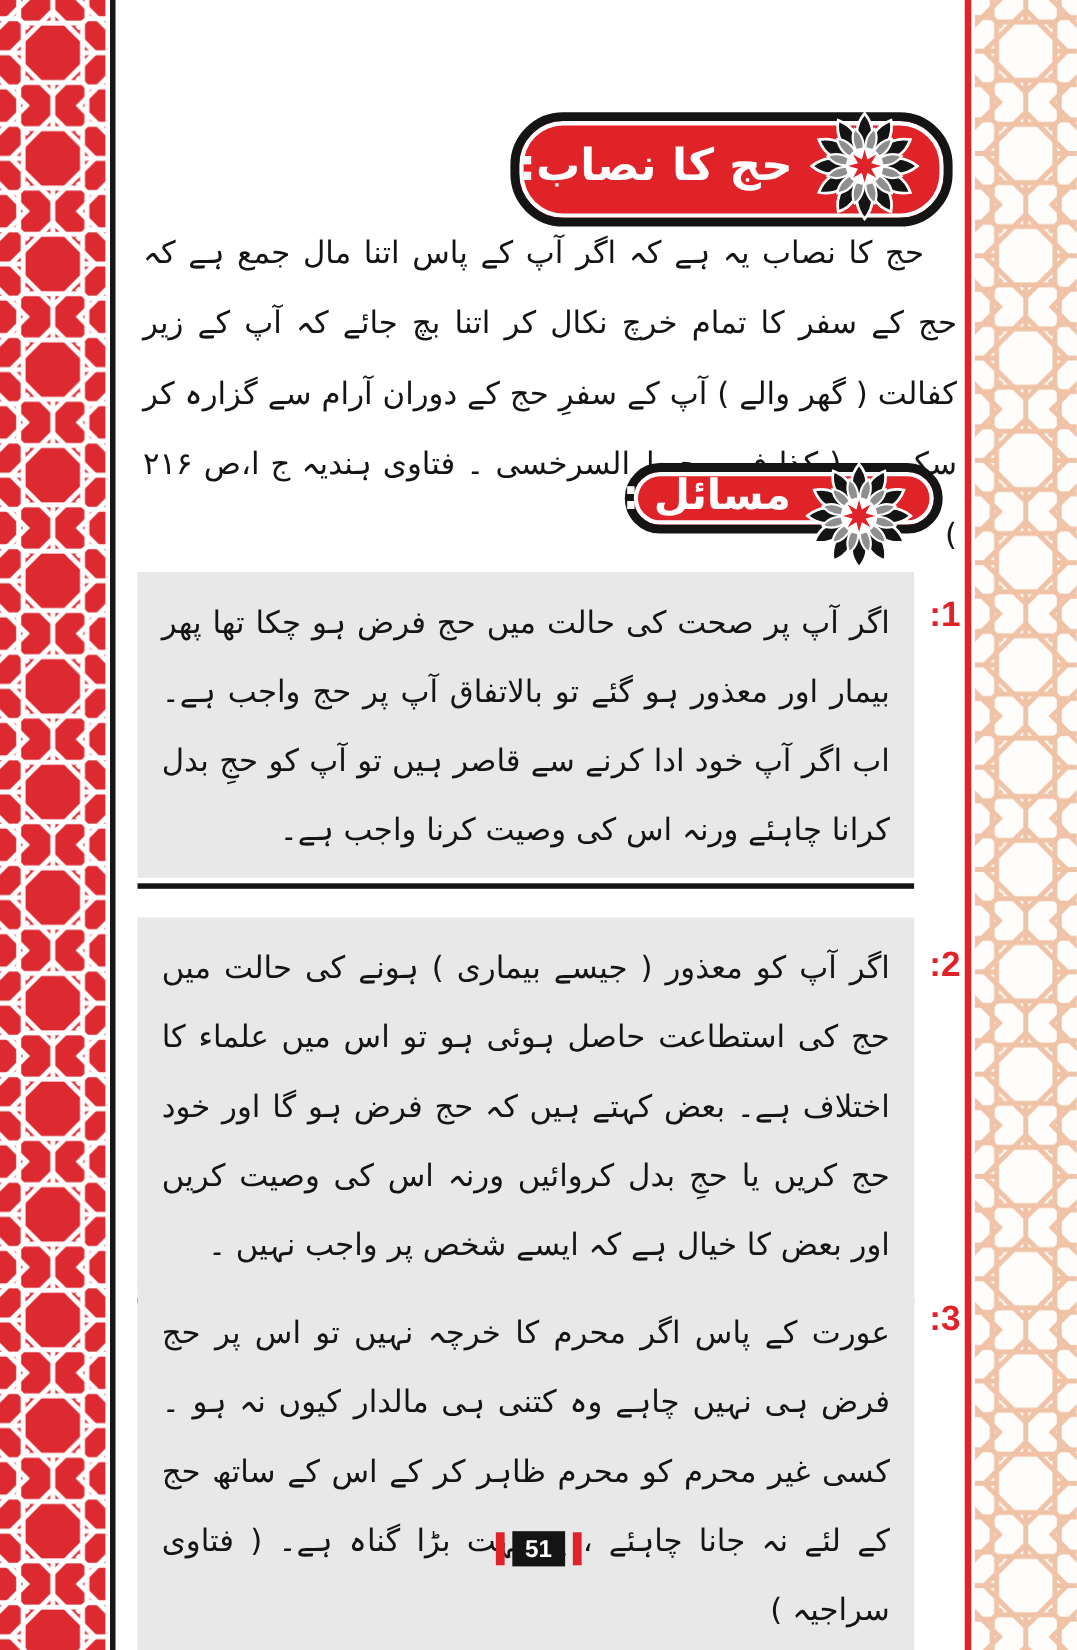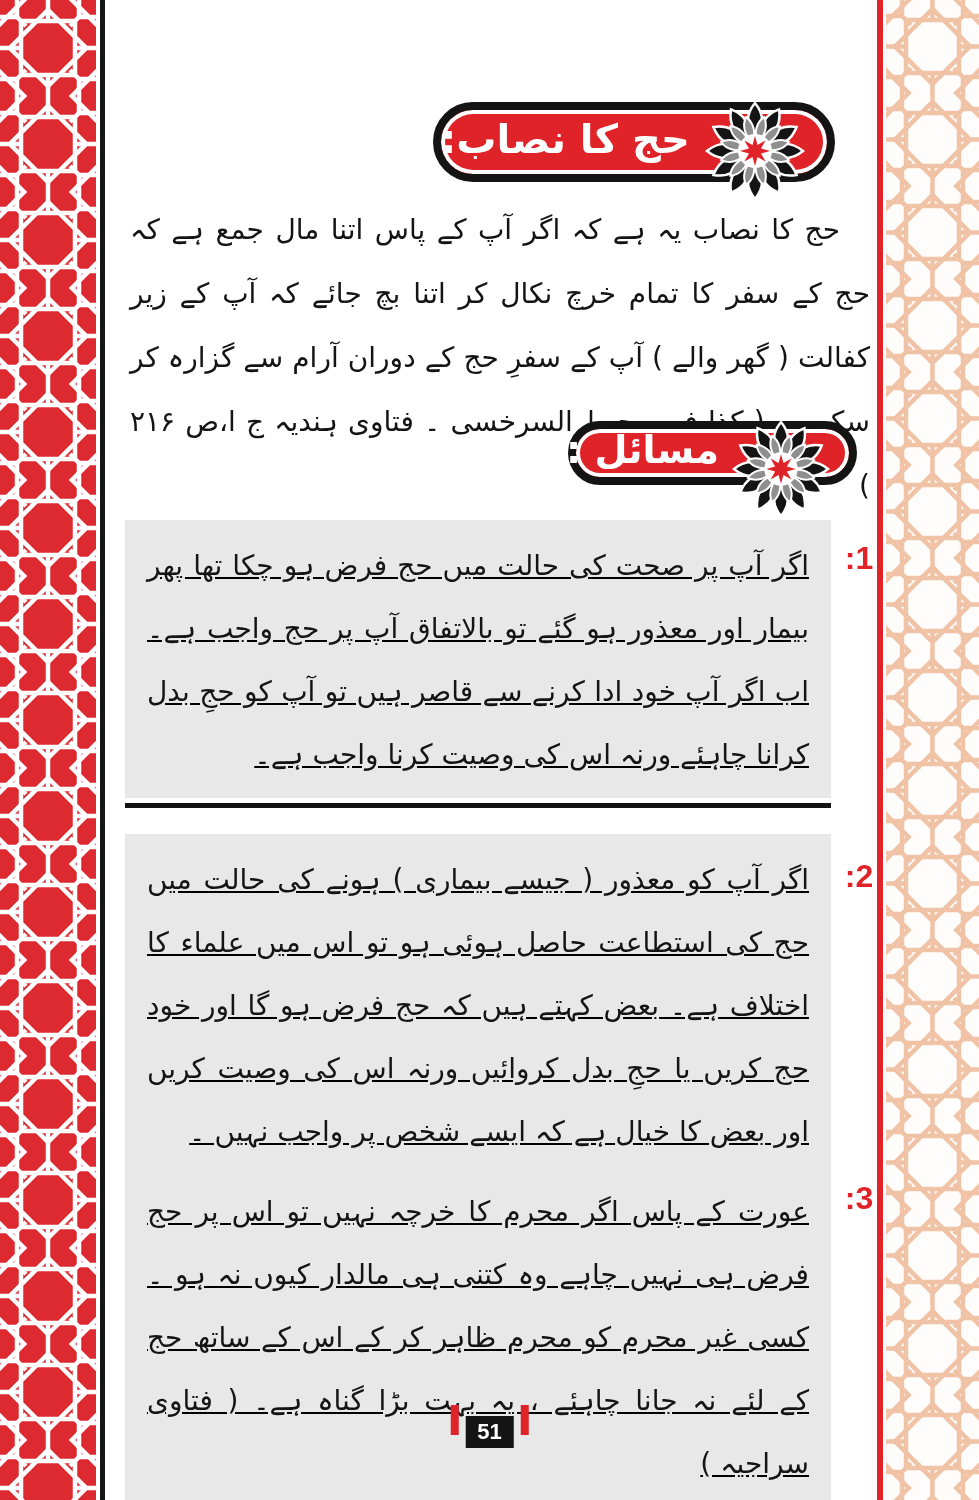--- a/index.html
+++ b/index.html
@@ -21,37 +21,37 @@
   
   .badge {
     position: absolute;
     background: #e02329;
     border: 8px solid #141414;
     box-shadow: inset 0 0 0 4px #ffffff;
     border-radius: 48px;
     display: flex; align-items: center; justify-content: center;
     color: #ffffff; font-weight: bold;
   }
-  .badge-main    { left: 433px; top: 102px; width: 402px; height: 80px; font-size: 40px; padding-right: 138px; justify-content: center; }
+  .badge-main    { left: 464px; top: 102px; width: 402px; height: 104px; font-size: 40px; padding-right: 138px; justify-content: center; }
   .badge-section { left: 568px; top: 421px; width: 289px; height: 64px; font-size: 38px; padding-right: 140px; }
   .badge .label { direction: rtl; white-space: nowrap; line-height: 1; padding-bottom: 6px; }
   .rosette { position: absolute; }
   .rosette-1 { left: 264px; top: -9px; }
   .rosette-2 { left: 156px; top: -9px; }
 
   
   .intro {
     position: absolute; left: 130px; top: 198px; width: 740px;
     direction: rtl; text-align: justify;
     font-size: 28px; line-height: 64px; color: #141414;
     text-indent: 30px;
   }
 
   
-  .item { position: absolute; left: 125px; width: 706px; text-decoration: underline; }
+  .item { position: absolute; left: 125px; width: 706px; }
   .item-box {
     background: #e8e8e8;
     padding: 14px 22px 12px 22px;
     direction: rtl; text-align: justify;
     font-size: 28px; line-height: 63px; color: #141414;
   }
   .item-citation { text-align: center; direction: rtl; }
   .item-underline { height: 5px; background: #141414; margin-top: 5px; }
   .item-number {
     position: absolute; left: 836px; width: 46px;
@@ -64,21 +64,21 @@
 
   
   .page-num-group {
     position: absolute; left: 50%; top: 1392px; transform: translateX(-50%);
     display: flex; align-items: center; gap: 7px;
   }
   .page-num-bar { width: 8px; height: 30px; background: #e02329; }
   .page-num-box {
     background: #141414; color: #ffffff;
     font-family: "Liberation Sans", sans-serif; font-weight: bold; font-size: 22px;
-    padding: 3px 12px; line-height: 26px; margin-top: 24px;
+    padding: 3px 12px; line-height: 26px;
   }
 </style>
 </head>
 <body>
 
 <div class="page">
 
   <div class="border-left">
     <svg width="96" height="1500" xmlns="http://www.w3.org/2000/svg">
       <defs>

